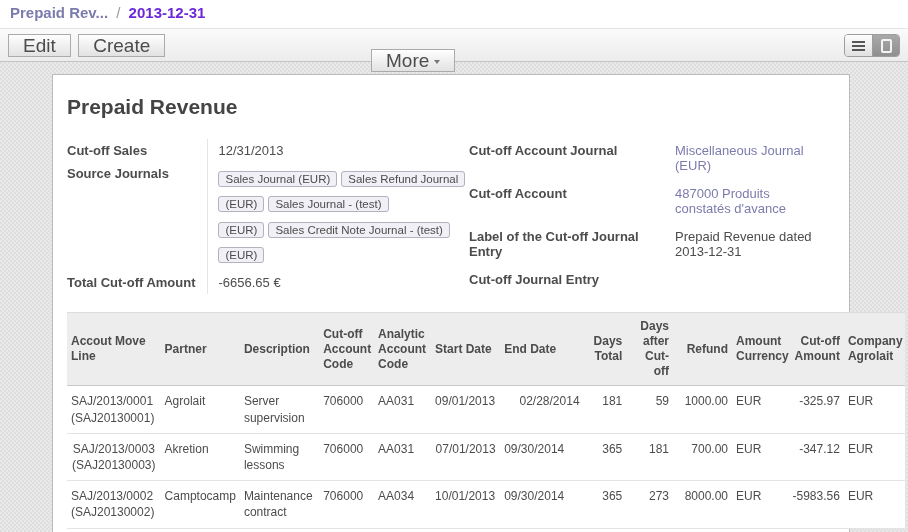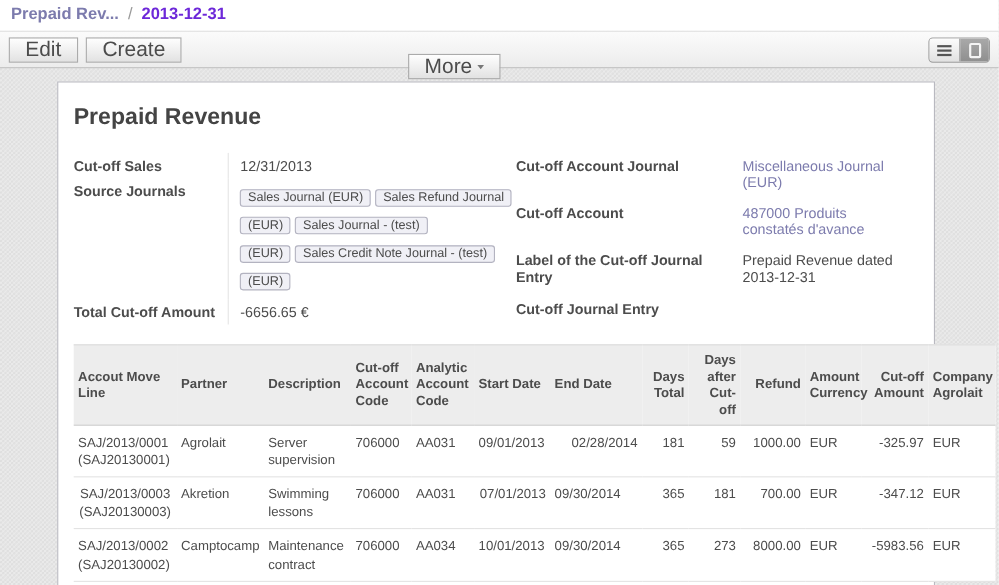--- a/index.html
+++ b/index.html
@@ -192,21 +192,21 @@
                 <td style="text-align: left;">EUR</td>
                 <td style="text-align: right;">-325.97</td>
                 <td style="text-align: left;">EUR</td>
               </tr>
               <tr>
                 <td style="text-align: center;">SAJ/2013/0003 (SAJ20130003)</td>
                 <td style="text-align: left;">Akretion</td>
                 <td style="text-align: left;">Swimming lessons</td>
                 <td style="text-align: left;">706000</td>
                 <td style="text-align: left;">AA031</td>
-                <td style="text-align: right; margin-left: 24px;">07/01/2013</td>
+                <td style="text-align: center; margin-left: 24px;">07/01/2013</td>
                 <td style="text-align: left;">09/30/2014</td>
                 <td style="text-align: right;">365</td>
                 <td style="text-align: right;">181</td>
                 <td style="text-align: right;">700.00</td>
                 <td style="text-align: left;">EUR</td>
                 <td style="text-align: right;">-347.12</td>
                 <td style="text-align: left;">EUR</td>
               </tr>
               <tr>
                 <td style="text-align: left;">SAJ/2013/0002 (SAJ20130002)</td>

